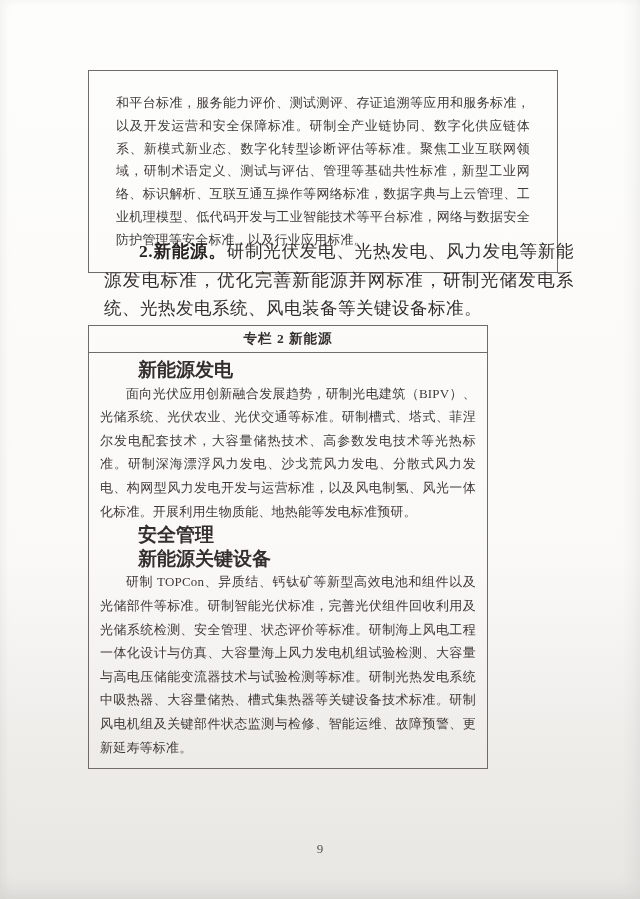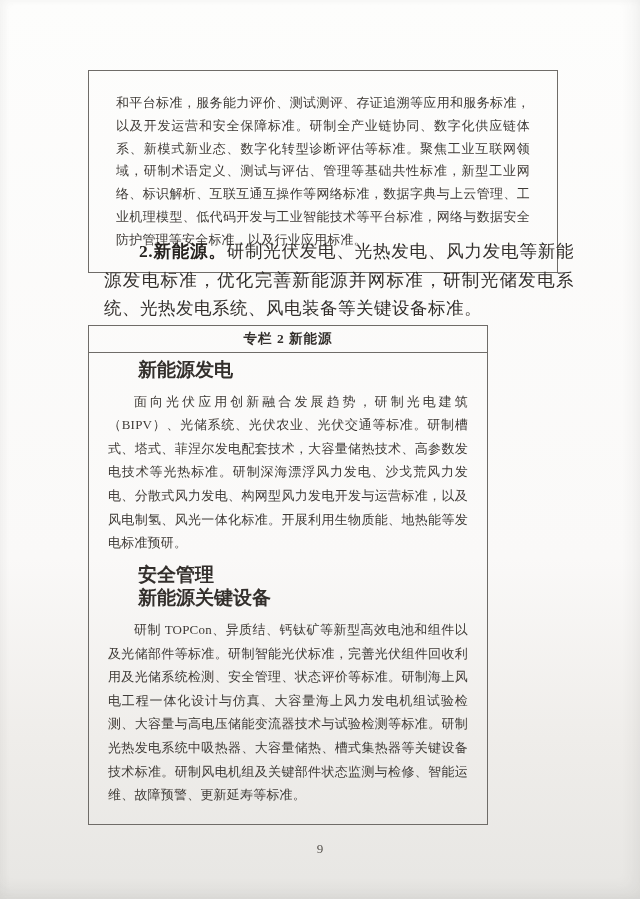--- a/index.html
+++ b/index.html
@@ -49,21 +49,21 @@
     font-weight:700;font-size:13.5px;color:var(--ink-strong);
     border-bottom:1px solid var(--border);
     letter-spacing:1px;
   }
   .column-body{padding:5px 11px 9px;}
   .column-body h4{
     margin:0;font-size:19px;line-height:23.6px;font-weight:700;
     text-indent:2em;color:var(--ink-strong);
   }
   .column-body p{
-    margin:8px;font-size:13px;line-height:23.6px;
+    margin:0;font-size:13px;line-height:23.6px;
     text-indent:2em;text-align:justify;text-justify:inter-ideograph;
     letter-spacing:0.2px;
   }
   
   .page-number{
     position:absolute;top:841px;left:0;width:100%;
     text-align:center;font-size:13px;color:var(--muted);
   }
 </style>
 </head>

